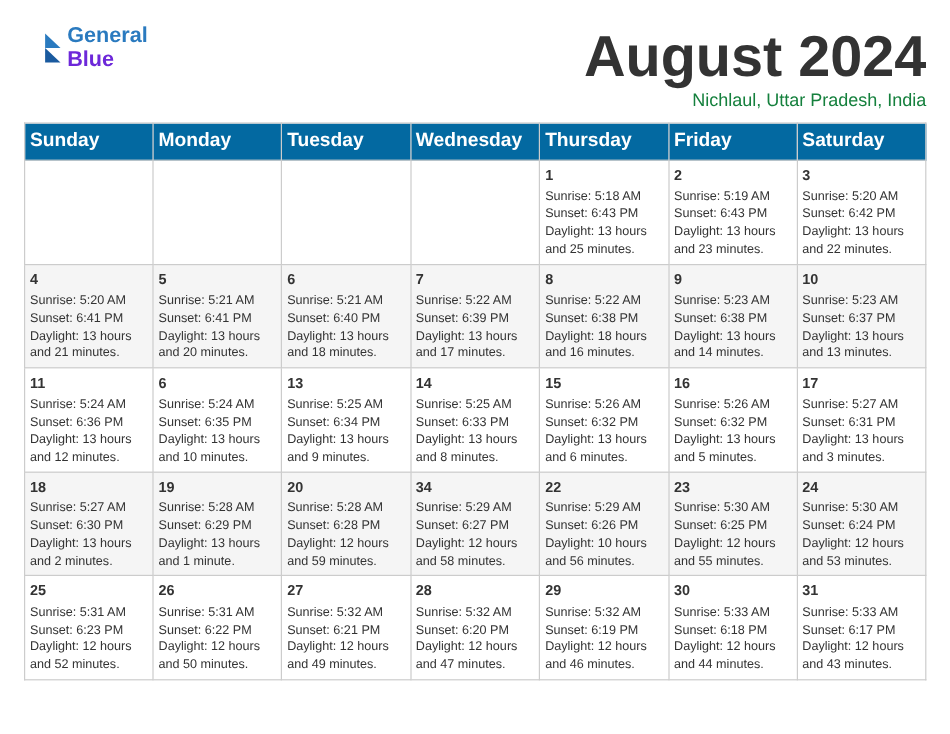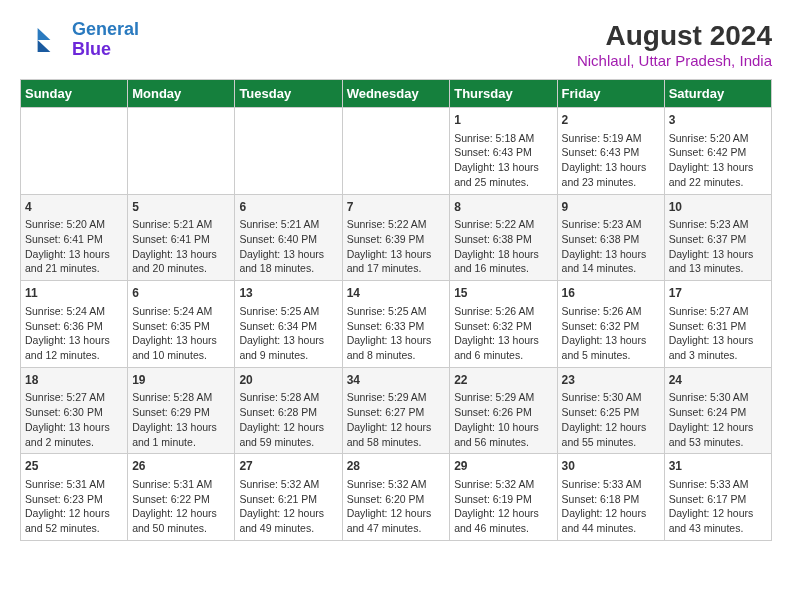--- a/index.html
+++ b/index.html
@@ -19,53 +19,52 @@
     .logo {
       display: flex;
       align-items: center;
       gap: 4px;
     }
     .logo-text {
       font-size: 18px;
       font-weight: bold;
       color: #333;
       line-height: 1.1;
-      margin-left: 16px;
     }
     .logo-text span {
       color: #2a7abf;
     }
     .logo-icon {
       width: 32px;
       height: 32px;
     }
     .title-block {
       text-align: right;
     }
     .month-year {
-      font-size: 28px;
+      font-size: 48px;
       font-weight: bold;
       color: #333;
       text-align: right;
     }
     .location {
       font-size: 15px;
-      color: #a21caf;
+      color: #15803d;
     }
     table {
       width: 100%;
       border-collapse: collapse;
       font-size: 11px;
     }
     thead tr th {
-      background: #15803d;
+      background: #0369a1;
       color: #fff;
       padding: 6px 4px;
       text-align: left;
-      font-size: 13px;
+      font-size: 16px;
       font-weight: bold;
       border: 1px solid #ccc;
     }
     tbody tr td {
       border: 1px solid #ccc;
       vertical-align: top;
       padding: 4px;
       height: 85px;
       width: 108px;
       color: #333;

